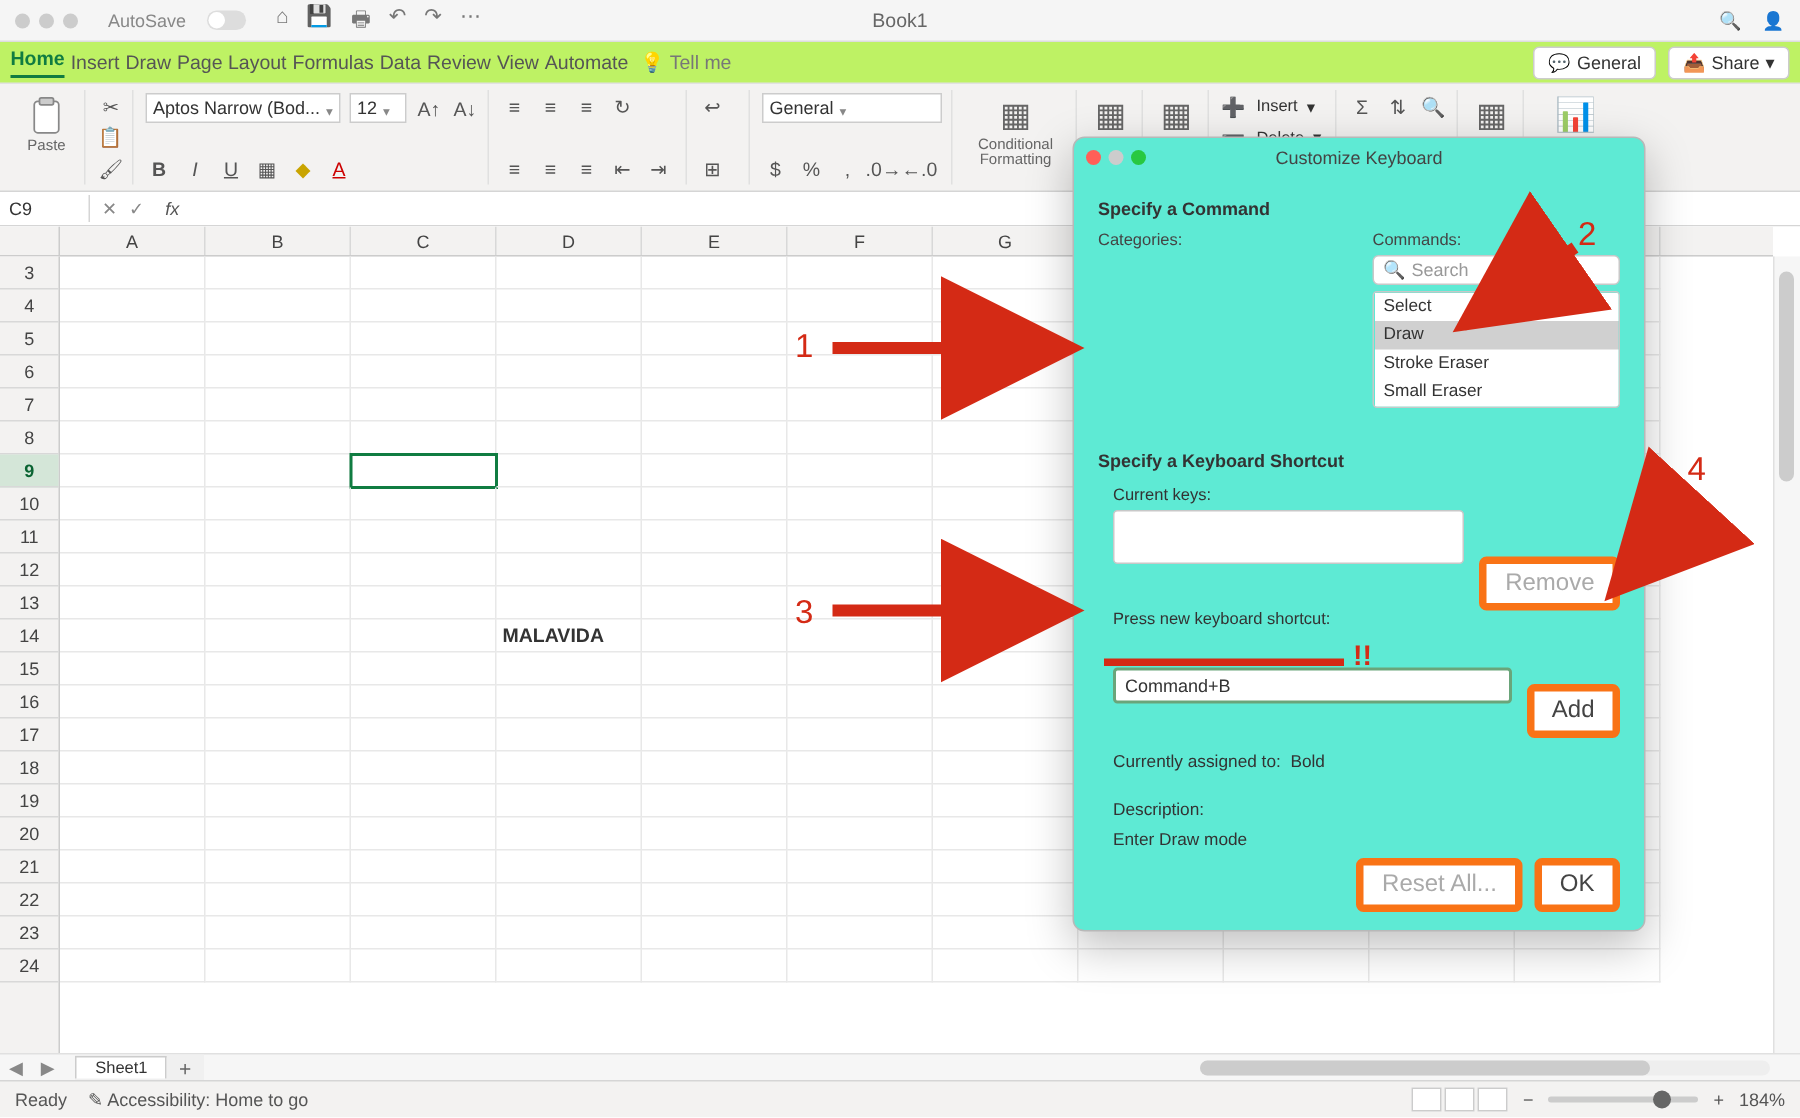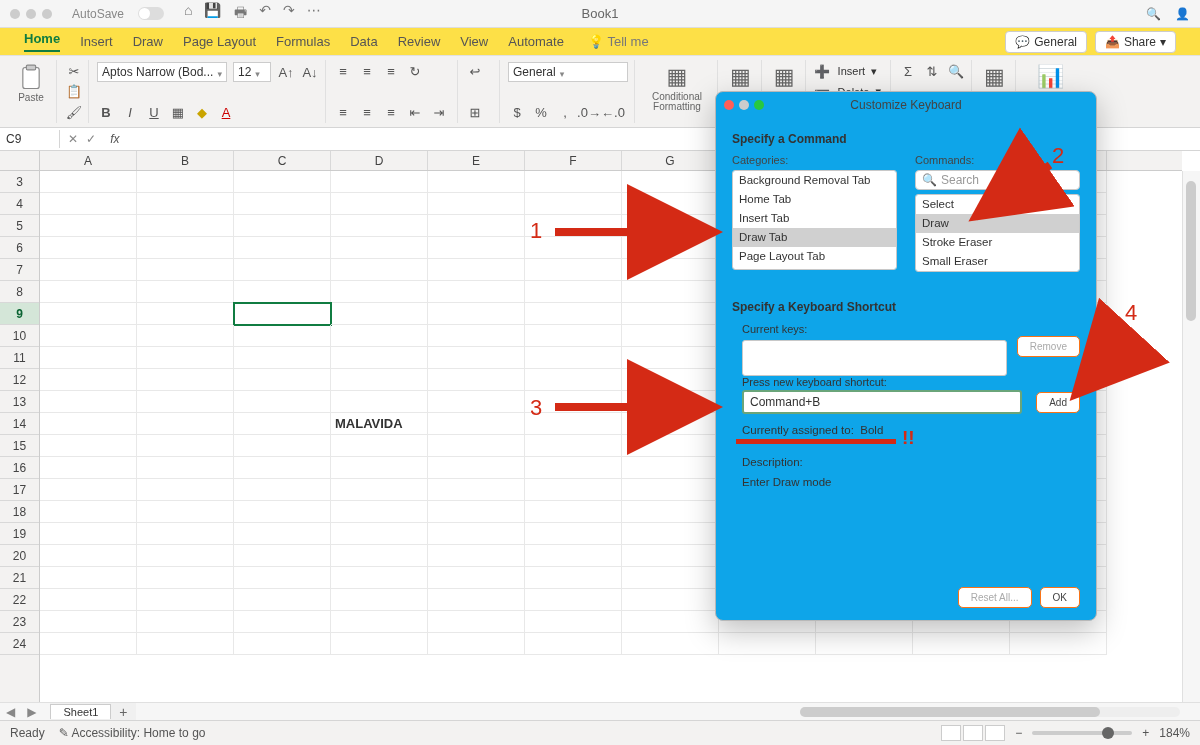--- a/index.html
+++ b/index.html
@@ -11,21 +11,21 @@
   .dot { width:10px; height:10px; border-radius:50%; background:#ccc;}
   .titlebar .autosave { color:#888; font-size:12px; margin-left:10px;}
   .toggle { width:26px; height:13px; border-radius:7px; background:#ddd; display:inline-block; vertical-align:middle; margin-left:4px; position:relative;}
   .toggle:after{content:"";width:11px;height:11px;border-radius:50%;background:#fff;position:absolute;top:1px;left:1px;}
   .qat { display:flex; gap:12px; margin-left:10px; color:#777;}
   .qat span{ font-size:14px;}
   .book-title { position:absolute; left:50%; transform:translateX(-50%); font-size:13px; color:#666;}
   .title-right { margin-left:auto; display:flex; gap:14px; color:#999;}
   
   
-  .ribbon-tabs { height:28px; background:#fde047; display:flex; align-items:center; padding:0 24px; gap:20px; font-size:13px; border-bottom:1px solid #e1e1e1;}
+  .ribbon-tabs { height:28px; background:#bef264; display:flex; align-items:center; padding:0 7px; gap:4px; font-size:13px; border-bottom:1px solid #e1e1e1;}
   .ribbon-tabs .tab { color:#555; cursor:pointer;}
   .ribbon-tabs .tab.active { color:#107c41; font-weight:600; border-bottom:2px solid #107c41; padding-bottom:4px;}
   .ribbon-tabs .tellme { color:#777; margin-left:4px;}
   .ribbon-right{ margin-left:auto; display:flex; gap:8px;}
   .btnpill{ border:1px solid #ccc; border-radius:4px; padding:3px 9px; background:#fff; font-size:12px; color:#333; display:flex; align-items:center; gap:4px;}
   
   
   .ribbon { height:72px; background:#f3f2f1; border-bottom:1px solid #d5d5d5; display:flex; padding:4px 6px; gap:2px;}
   .rgroup { display:flex; flex-direction:column; justify-content:space-between; padding:2px 6px; border-right:1px solid #e0e0e0;}
   .rrow { display:flex; align-items:center; gap:6px;}
@@ -67,37 +67,37 @@
   
   
   .status-bar{ position:absolute; bottom:0; left:0; right:0; height:25px; background:#f3f2f1; border-top:1px solid #d5d5d5; display:flex; align-items:center; padding:0 10px; font-size:12px; color:#555; gap:14px;}
   .status-bar .right{margin-left:auto; display:flex; align-items:center; gap:10px;}
   .viewbtns{display:flex; gap:2px;}
   .viewbtn{width:20px;height:16px; background:#fff; border:1px solid #ccc;}
   .zoom-slider{width:100px;height:4px;background:#ccc;border-radius:2px;position:relative;}
   .zoom-slider .knob{position:absolute;left:70%;top:-4px;width:12px;height:12px;background:#666;border-radius:50%;}
   
   
-  .dialog { position:absolute; top:91px; left:715px; width:382px; height:530px; background:#0ea5e9; border:1px solid #b8b8b8; border-radius:8px; box-shadow:0 10px 30px rgba(0,0,0,0.25); font-size:12px; color:#333;}
+  .dialog { position:absolute; top:91px; left:715px; width:382px; height:530px; background:#5eead4; border:1px solid #b8b8b8; border-radius:8px; box-shadow:0 10px 30px rgba(0,0,0,0.25); font-size:12px; color:#333;}
   .dialog .dtitlebar { height:26px; display:flex; align-items:center; padding:0 8px; position:relative;}
   .dialog .dtitle { position:absolute; left:50%; transform:translateX(-50%); font-size:12px; color:#444; font-weight:500;}
   .ddot{width:10px;height:10px;border-radius:50%;margin-right:5px;}
   .ddot.r{background:#ff5f57;} .ddot.y{background:#ccc;} .ddot.g{background:#28c840;}
   .dialog .dbody{ padding:8px 16px;}
   .dialog h4{ font-size:12px; font-weight:700; margin:6px 0 8px;}
   .dialog .twocol{ display:flex; gap:18px;}
   .dialog .col{ flex:1;}
   .dialog .col label{ font-size:11px; color:#444; display:block; margin-bottom:4px;}
   .listbox{ height:100px; background:#fff; border:1px solid #c8c8c8; border-radius:3px; overflow-y:auto; font-size:11.5px;}
   .listbox div{ padding:2px 6px; line-height:15px;}
   .listbox div.sel{ background:#d0d0d0;}
   .searchbox{ background:#fff; border:1px solid #c8c8c8; border-radius:4px; padding:2px 6px; margin-bottom:4px; display:flex; align-items:center; gap:4px; color:#999;}
   .keysbox{ background:#fff; border:1px solid #c8c8c8; border-radius:3px; height:36px; margin-top:4px;}
   .input-shortcut{ background:#fff; border:2px solid #6aa57a; border-radius:3px; padding:3px 6px; width:280px; font-size:12px;}
-  .dlg-btn{ background:#fff; border:1px solid #f97316; border-radius:5px; padding:4px 12px; font-size:10px; color:#444;}
+  .dlg-btn{ background:#fff; border:5px solid #f97316; border-radius:5px; padding:4px 12px; font-size:16px; color:#444;margin-top:35px;}
   .dlg-btn:disabled,.dlg-btn.disabled{color:#aaa;}
   .dlg-footer{ position:absolute; bottom:12px; right:16px; display:flex; gap:8px;}
   .flex-between{display:flex; justify-content:space-between; align-items:center;}
   
   
   .ann{position:absolute; pointer-events:none;}
   .ann-num{ color:#d42a15; font-size:22px; font-weight:400;}
   .ann-bang{ color:#d42a15; font-size:19px; font-weight:700;}
   .red-underline{ position:absolute; height:5px; background:#d42a15;}
 </style>
@@ -644,28 +644,20 @@
     <div class="ddot r"></div>
     <div class="ddot y"></div>
     <div class="ddot g"></div>
     <div class="dtitle">Customize Keyboard</div>
   </div>
   <div class="dbody">
     <h4>Specify a Command</h4>
     <div class="twocol">
       <div class="col">
         <label>Categories:</label>
-        <div class="listbox" id="catbox">
-            <div>Background Removal Tab</div>
-            <div>Home Tab</div>
-            <div>Insert Tab</div>
-            <div class="sel">Draw Tab</div>
-            <div>Page Layout Tab</div>
-            <div>Formulas Tab</div>
-          </div>
       </div>
       <div class="col">
         <label>Commands:</label>
         <div class="searchbox">🔍 <span>Search</span></div>
         <div class="listbox" style="height:78px;" id="cmdbox">
             <div>Select</div>
             <div class="sel">Draw</div>
             <div>Stroke Eraser</div>
             <div>Small Eraser</div>
             <div>Medium Eraser</div>

